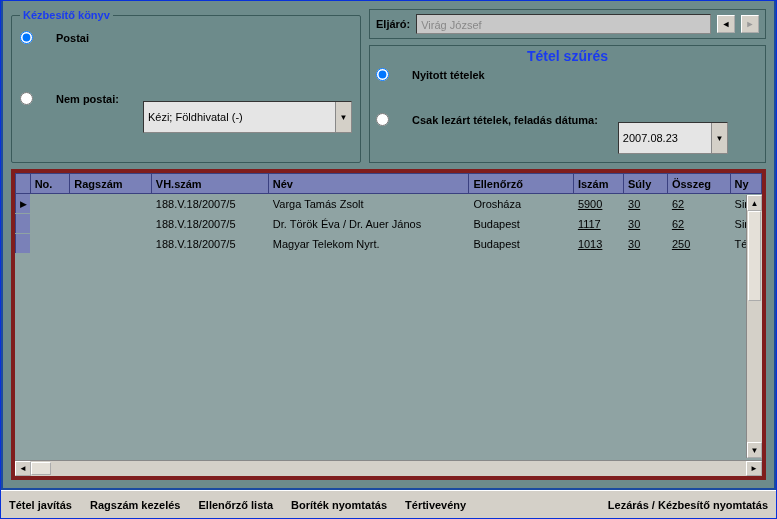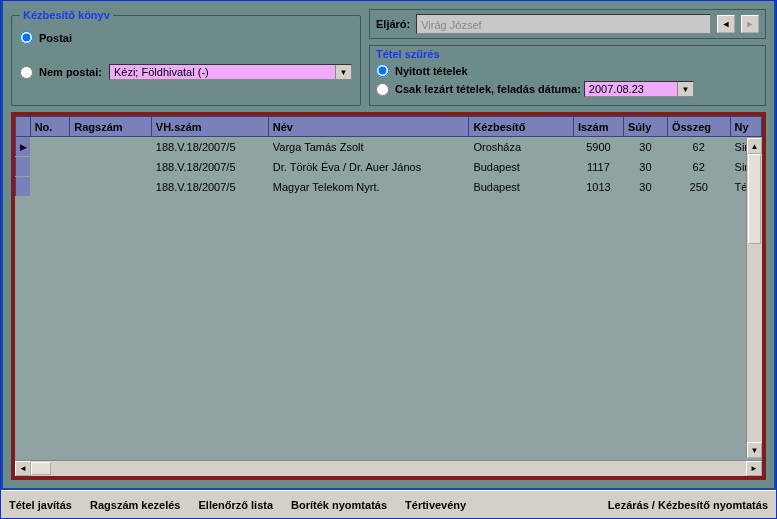--- a/index.html
+++ b/index.html
@@ -103,54 +103,56 @@
     background: #d4d0c8;
     border: 1px outset #fff;
     display: flex; align-items: center; justify-content: center;
     cursor: pointer;
     font-size: 9px;
   }
   .nav-btn.disabled { color: #999; cursor: default; }
   .radio-row {
     display: flex;
     align-items: center;
-    gap: 3px;
+    gap: 20px;
     margin: 4px 0;
     color: #000;
   }
   .radio-row input[type=radio] { margin: 0 3px 0 0; }
   .radio-row label { cursor: pointer; }
   .radio-row .bold { font-weight: bold; }
   .combo {
-    height: 16px;
-    background: #f0abfc;
+    height: 32px;
+    background: #e5e5e5;
     border: 1px inset #888;
     display: flex;
     align-items: center;
     padding-left: 4px;
     position: relative;
+    margin-top: 37px;
   }
   .combo-btn {
     width: 16px; height: 100%;
     background: #d4d0c8;
     border-left: 1px solid #888;
     display: flex; align-items: center; justify-content: center;
     font-size: 8px;
     cursor: pointer;
     position: absolute; right: 0; top: 0;
   }
   .gb-filter {
     border: 1px solid #3a5a5a;
     padding: 2px 6px 4px 6px;
   }
   .gb-filter .legend-line {
     color: #1a3af0;
     font-weight: bold;
-    font-size: 11px;
+    font-size: 14px;
     margin-bottom: 2px;
+    text-align: center;
   }
   .filter-row2 { display: flex; align-items: center; }
   .date-combo { width: 110px; }
   .grid-wrap {
     flex: 1;
     background: #8fa3a3;
     border: 4px solid #7f1d1d;
     display: flex;
     flex-direction: column;
     position: relative;
@@ -189,21 +191,21 @@
     white-space: nowrap;
   }
   table.grid tr.row td { background: #8fa3a3; }
   .row-indicator {
     width: 14px;
     background: #7a81b8 !important;
     border: 1px solid #3a4080;
     text-align: center;
     font-size: 9px;
   }
-  .num-col { text-align: center; }
+  .num-col { text-align: left; text-decoration: underline; }
   .vscroll {
     position: absolute;
     right: 0; top: 22px; bottom: 18px;
     width: 16px;
     background: #d4d0c8;
     border-left: 1px solid #888;
   }
   .vscroll .thumb {
     position: absolute; left: 1px; right: 1px;
     top: 16px; height: 90px;
@@ -320,21 +322,21 @@
               <col style="width:60px">
               <col style="width:30px">
           </colgroup>
           <thead>
             <tr>
               <th class="row-indicator"></th>
               <th>No.</th>
               <th>Ragszám</th>
               <th>VH.szám</th>
               <th>Név</th>
-              <th>Kézbesítő</th>
+              <th>Ellenőrző</th>
               <th>Iszám</th>
               <th>Súly</th>
               <th>Összeg</th>
               <th>Ny</th>
             </tr>
           </thead>
           <tbody id="grid-body">
               <tr class="row">
                 <td class="row-indicator">▶</td>
                 <td></td>

